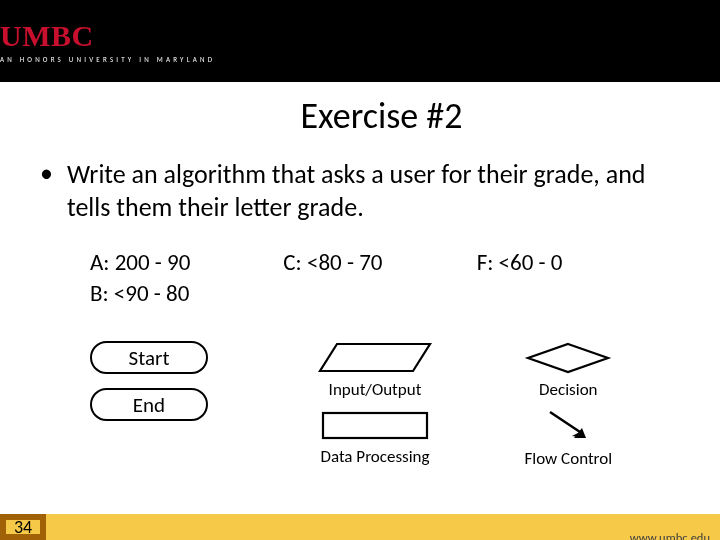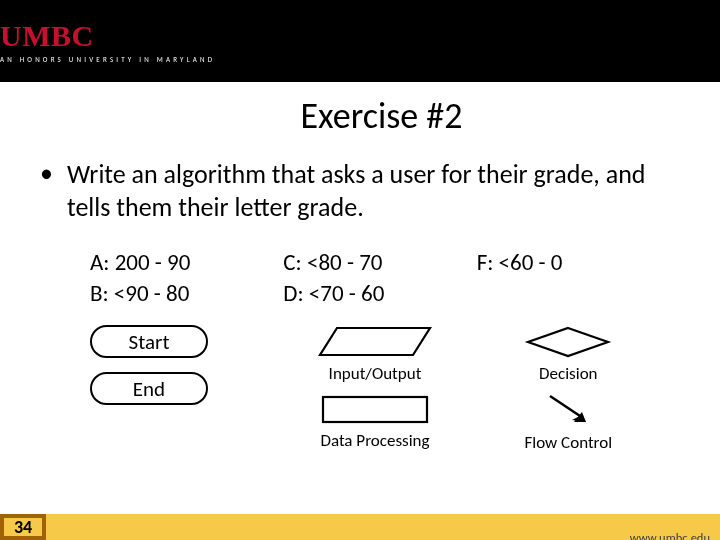--- a/index.html
+++ b/index.html
@@ -7,27 +7,27 @@
   .header-bar { background: #000; height: 82px; width: 100%; display: flex; flex-direction: column; justify-content: center; }
   .logo { color: #c8102e; font-family: Georgia, 'Times New Roman', serif; font-weight: bold; font-size: 30px; letter-spacing: 0.5px; }
   .tagline { color: #fff; font-size: 7px; letter-spacing: 3.2px; margin-top: 2px; text-transform: uppercase; }
   .slide-title { text-align: center; font-size: 36px; font-weight: 400; margin-top: 12px; color: #000; padding-left: 43px; }
   .bullet-block { margin: 20px 40px 0 40px; }
   .bullet-row { display: flex; }
   .bullet-dot { font-size: 26px; margin-right: 14px; line-height: 1.2; }
   .bullet-text { font-size: 26px; line-height: 1.25; }
   .grade-grid { display: grid; grid-template-columns: 1fr 1fr 1fr; margin: 24px 60px 0 90px; column-gap: 10px; }
   .grade-cell { font-size: 23px; line-height: 1.35; }
-  .symbol-row { display: grid; grid-template-columns: 1fr 1fr 1fr; align-items: start; margin: 16px 60px 0 90px; column-gap: 10px; }
+  .symbol-row { display: grid; grid-template-columns: 1fr 1fr 1fr; align-items: start; margin: 32px 60px 0 90px; column-gap: 10px; }
   .symbol-col { display: flex; flex-direction: column; align-items: center; }
   .symbol-col.left { align-items: flex-start; }
   .terminator { width: 118px; height: 33px; border: 2.2px solid #000; border-radius: 18px; display: flex; align-items: center; justify-content: center; font-size: 21px; background: #fff; margin-bottom: 14px; }
   .symbl-label { font-size: 17px; text-align: right; margin-top: 4px; }
   .footer-bar { position: absolute; bottom: 0; left: 0; right: 0; height: 26px; background: #f7c948; display: flex; align-items: center; justify-content: space-between; padding-right: 10px; }
-  .page-num-box { background: #f7c948; width: 46px; height: 26px; display: flex; align-items: center; justify-content: center; font-size: 18px; font-weight: 700; color: #000; border:4px solid #a16207; }
+  .page-num-box { background: #f7c948; width: 46px; height: 26px; display: flex; align-items: center; justify-content: center; font-size: 18px; font-weight: 400; color: #000; border:6px solid #a16207; }
   .footer-url { font-size: 12.5px; color: #404040; margin-top: 20px; }
   svg { display: block; }
 </style>
 </head>
 <body>
 
 <div class="header-bar">
   <div class="logo">UMBC</div>
   <div class="tagline">AN HONORS UNIVERSITY IN MARYLAND</div>
 </div>
@@ -41,21 +41,20 @@
   </div>
 </div>
 
 <div class="grade-grid">
   <div>
     <div class="grade-cell">A: 200 - 90</div>
     <div class="grade-cell">B: &lt;90 - 80</div>
   </div>
   <div>
     <div class="grade-cell">C: &lt;80 - 70</div>
-    <div class="grade-cell">D: &lt;70 - 60</div>
   </div>
   <div>
     <div class="grade-cell">F: &lt;60 - 0</div>
   </div>
 </div>
 
 <div class="symbol-row">
 
   <div class="symbol-col left">
     <div class="terminator">

